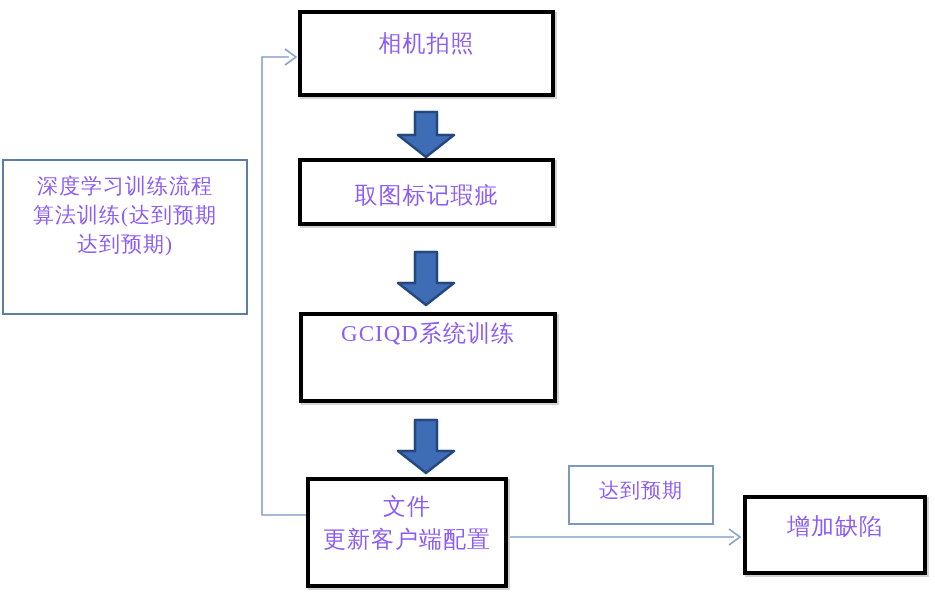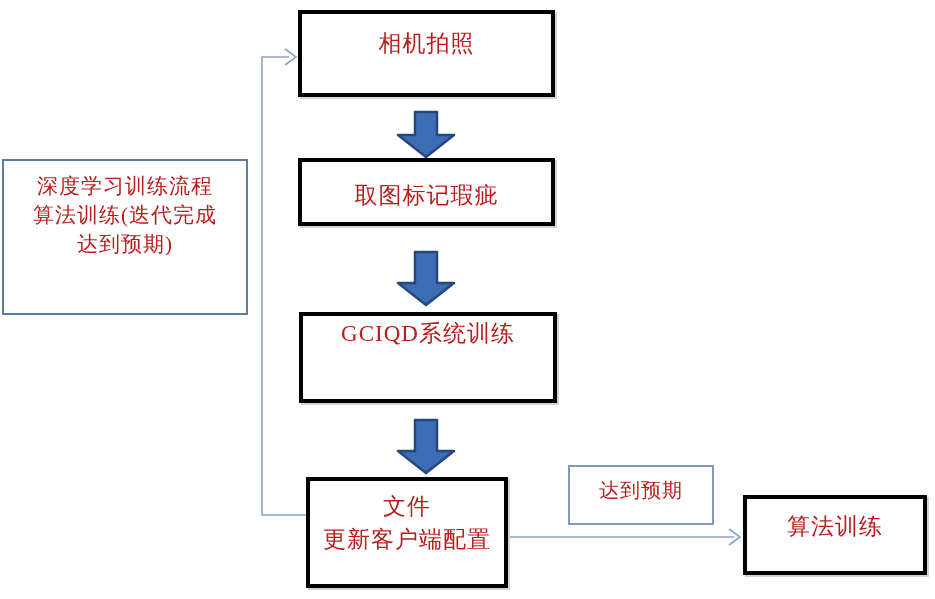--- a/index.html
+++ b/index.html
@@ -18,21 +18,21 @@
   #connector-layer {
     position: absolute;
     left: 0; top: 0;
     width: 935px; height: 599px;
   }
   .node {
     position: absolute;
     box-sizing: border-box;
     background: #ffffff;
     text-align: center;
-    color: #b91c1c;
+    color: #8b5cf6;
     letter-spacing: 1px;
   }
   .main-box {
     border: 4px solid #000000;
     box-shadow: 2px 2px 0 rgba(130,130,130,0.35);
     font-size: 23px;
   }
   .box-camera  { left: 298px; top: 10px;  width: 257px; height: 87px;  padding-top: 14px; }
   .box-mark    { left: 298px; top: 158px; width: 257px; height: 68px;  padding-top: 18px; }
   .box-gciqd   { left: 299px; top: 312px; width: 258px; height: 91px;  padding-top: 2px; }
@@ -66,21 +66,21 @@
     <line x1="510" y1="537" x2="734" y2="537" stroke-width="1.6" stroke="#8aa3c9"></line>
     <polyline points="729,529 740,537 729,545" fill="none" stroke-width="1.6" stroke="#8aa3c9"></polyline>
 
     <polygon points="415,112 437,112 437,135 454,135 426,157 398,135 415,135" stroke-width="2.5" stroke-linejoin="round" fill="#3e6db6" stroke="#24477e"></polygon>
     <polygon points="415,252 437,252 437,283 454,283 426,305 398,283 415,283" stroke-width="2.5" stroke-linejoin="round" fill="#3e6db6" stroke="#24477e"></polygon>
     <polygon points="415,420 437,420 437,451 454,451 426,473 398,451 415,451" stroke-width="2.5" stroke-linejoin="round" fill="#3e6db6" stroke="#24477e"></polygon>
   </svg>
 
   <div class="node note-box">
     <div class="note-line1">深度学习训练流程</div>
-    <div>算法训练(迭代完成</div>
+    <div>算法训练(达到预期</div>
     <div>达到预期)</div>
   </div>
 
   <div class="node main-box box-camera">
     <span>相机拍照</span>
   </div>
 
   <div class="node main-box box-mark">
     <span>取图标记瑕疵</span>
   </div>
@@ -92,16 +92,16 @@
   <div class="node main-box box-update">
     <div>文件</div>
     <div>更新客户端配置</div>
   </div>
 
   <div class="node expect-box">
     <span>达到预期</span>
   </div>
 
   <div class="node main-box box-done">
-    <span>算法训练</span>
+    <span>增加缺陷</span>
   </div>
 
 </div>
 
 </body></html>

